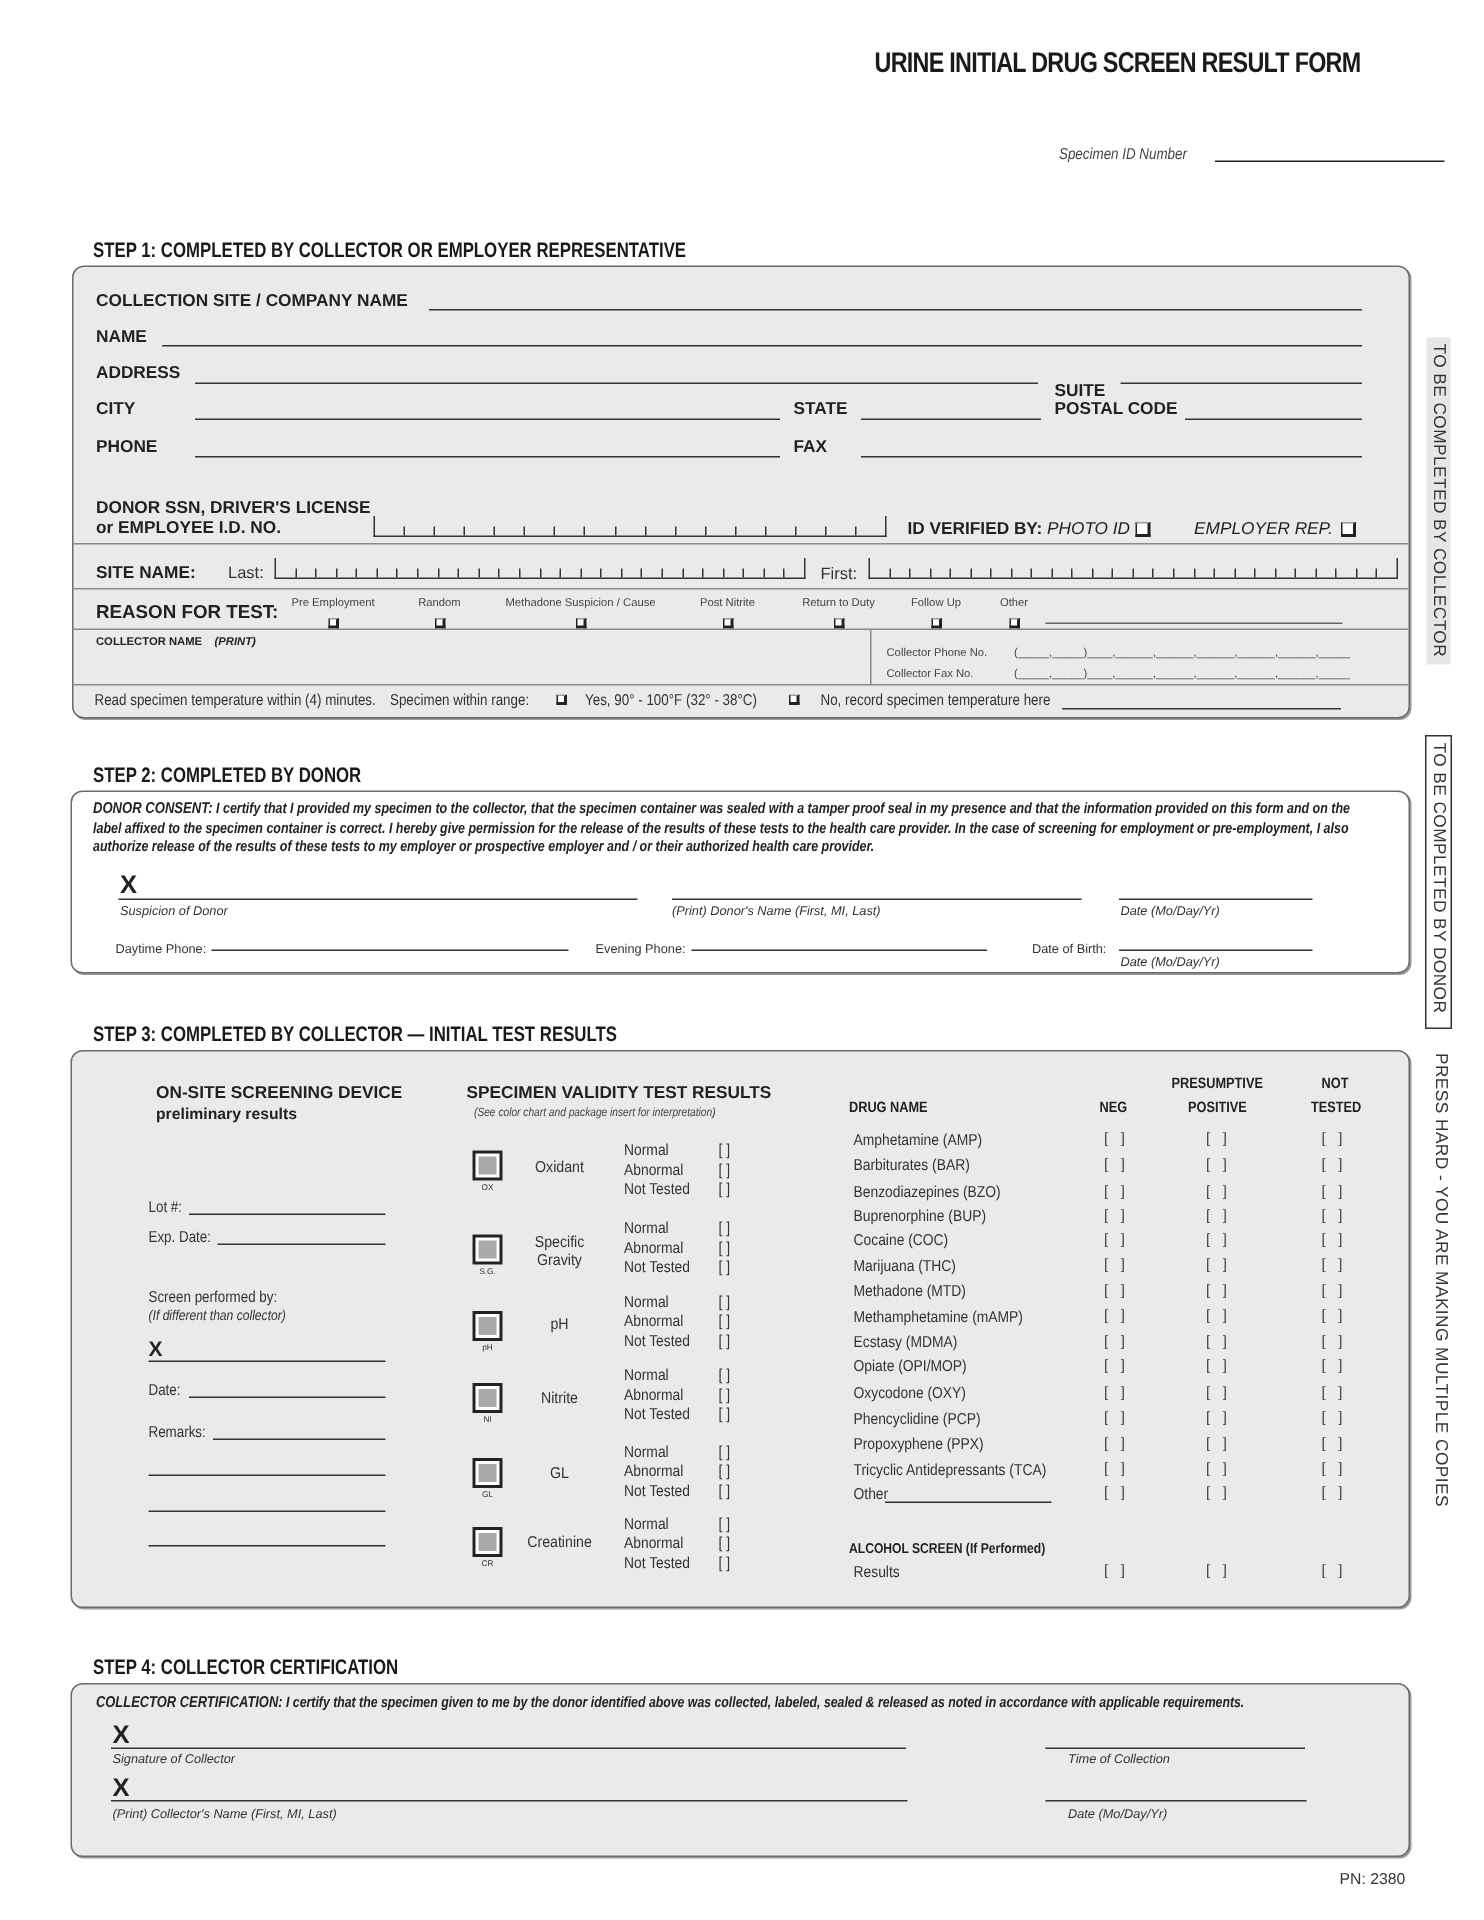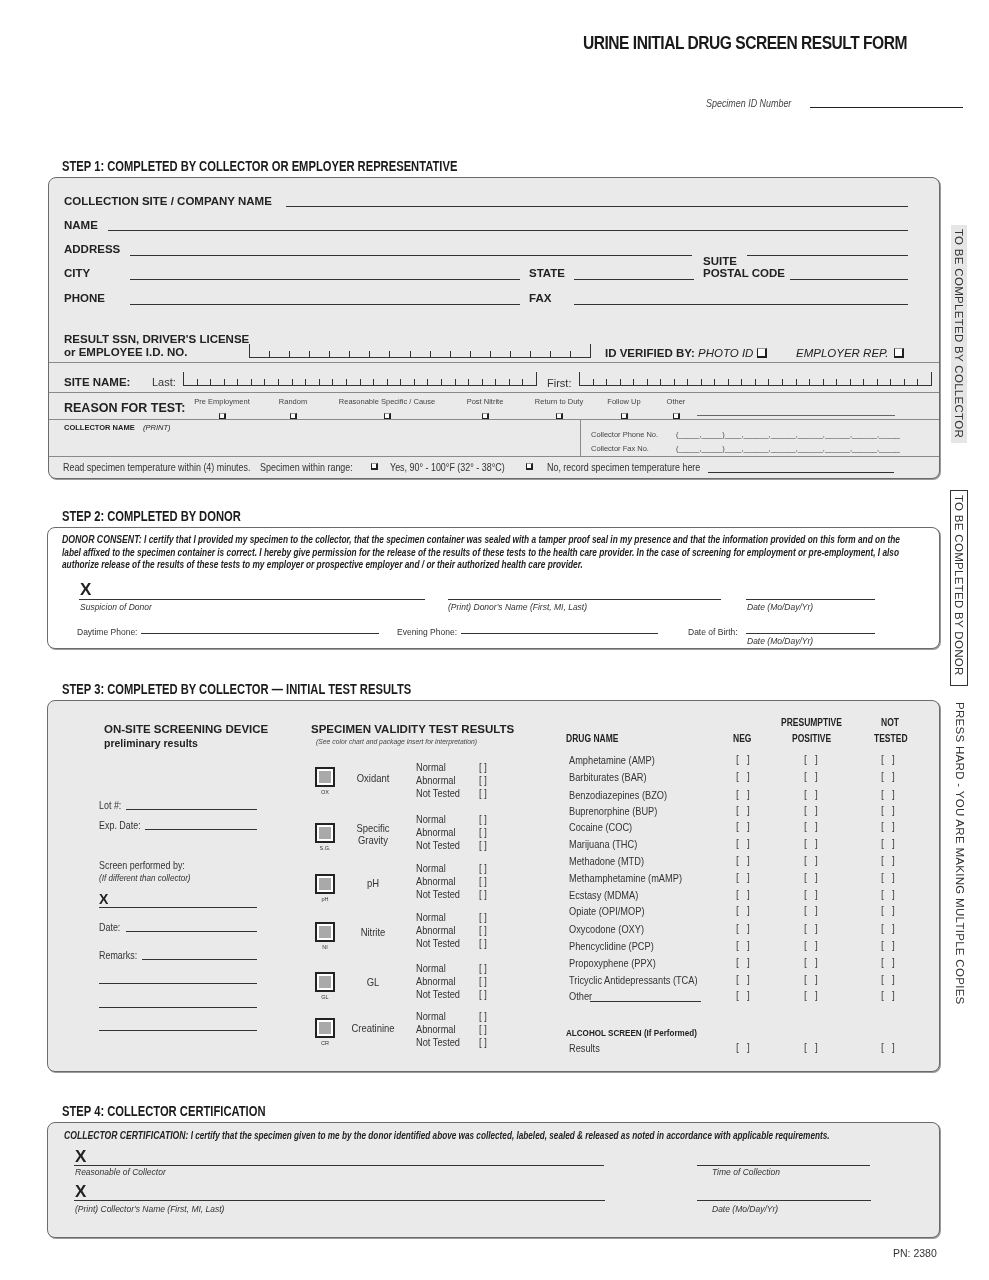--- a/index.html
+++ b/index.html
@@ -64,21 +64,21 @@
 <div class="abs lbl" style="left:529px; top:267px;">STATE</div>
 <div class="abs line" style="left:574px; top:279px; width:120px;"></div>
 <div class="abs lbl" style="left:703px; top:267px;">POSTAL CODE</div>
 <div class="abs line" style="left:790px; top:279px; width:118px;"></div>
 
 <div class="abs lbl" style="left:64px; top:292px;">PHONE</div>
 <div class="abs line" style="left:130px; top:304px; width:390px;"></div>
 <div class="abs lbl" style="left:529px; top:292px;">FAX</div>
 <div class="abs line" style="left:574px; top:304px; width:334px;"></div>
 
-<div class="abs lbl" style="left:64px; top:333px;">RESULT SSN, DRIVER'S LICENSE</div>
+<div class="abs lbl" style="left:64px; top:333px;">DONOR SSN, DRIVER'S LICENSE</div>
 <div class="abs lbl" style="left:64px; top:346px;">or EMPLOYEE I.D. NO.</div>
 <div class="abs comb" style="left:249px; top:344px; width:342px;">
   <span></span>
     <span></span>
     <span></span>
     <span></span>
     <span></span>
     <span></span>
     <span></span>
     <span></span>
@@ -165,21 +165,21 @@
 <div class="abs lbl" style="left:64px; top:401px; font-size:12.5px;">REASON FOR TEST:</div>
 <div class="abs" style="left:190px; top:397px; width:64px; text-align:center;">
   <div class="tiny">Pre Employment</div>
   <div class="cb"></div>
 </div>
 <div class="abs" style="left:270px; top:397px; width:46px; text-align:center;">
   <div class="tiny">Random</div>
   <div class="cb"></div>
 </div>
 <div class="abs" style="left:330px; top:397px; width:114px; text-align:center;">
-  <div class="tiny">Reasonable Specific / Cause</div>
+  <div class="tiny">Methadone Suspicion / Cause</div>
   <div class="cb"></div>
 </div>
 <div class="abs" style="left:458px; top:397px; width:54px; text-align:center;">
   <div class="tiny">Post Nitrite</div>
   <div class="cb"></div>
 </div>
 <div class="abs" style="left:530px; top:397px; width:58px; text-align:center;">
   <div class="tiny">Return to Duty</div>
   <div class="cb"></div>
 </div>
@@ -189,21 +189,21 @@
 </div>
 <div class="abs" style="left:662px; top:397px; width:28px; text-align:center;">
   <div class="tiny">Other</div>
   <div class="cb"></div>
 </div>
 <div class="abs line" style="left:697px; top:415px; width:198px; border-bottom-color:#666;"></div>
 
 <div class="abs hr" style="left:49px; top:419px; width:890px;"></div>
 
 <div class="abs tiny" style="left:64px; top:423px; font-weight:bold; color:#222;">
-  <span>COLLECTOR NAME</span>&nbsp;&nbsp;&nbsp;&nbsp;<span class="it" style="font-weight:normal;">(PRINT)</span>
+  <span>COLLECTOR NAME</span>&nbsp;&nbsp;&nbsp;&nbsp;<span class="it" style="font-weight:bold;">(PRINT)</span>
 </div>
 <div class="abs" style="left:64px; top:436px; width:510px; height:18px;"></div>
 <div class="abs vr" style="left:580px; top:420px; height:36px;"></div>
 <div class="abs tiny" style="left:591px; top:430px;">Collector Phone No.</div>
 <div class="abs tiny" style="left:676px; top:430px;">(_____,_____)____,______,______,______,______,______,_____</div>
 <div class="abs tiny" style="left:591px; top:444px;">Collector Fax No.</div>
 <div class="abs tiny" style="left:676px; top:444px;">(_____,_____)____,______,______,______,______,______,_____</div>
 
 <div class="abs hr" style="left:49px; top:456px; width:890px;"></div>
 
@@ -481,21 +481,21 @@
 </div>
 
 <div class="abs step-head" style="left:62px; top:1103px;">STEP 4: COLLECTOR CERTIFICATION</div>
 <div class="abs box" style="left:47px; top:1122px; width:893px; height:116px;"></div>
 <div class="abs" style="left:64px; top:1129px; width:1030px; font-size:10px; font-style:italic; font-weight:bold; color:#222; transform:scaleX(0.82); transform-origin:left top; white-space:nowrap;">
   <span style="font-size:10.5px;">COLLECTOR CERTIFICATION:</span>
   <span>I certify that the specimen given to me by the donor identified above was collected, labeled, sealed &amp; released as noted in accordance with applicable requirements.</span>
 </div>
 <div class="abs X" style="left:75px; top:1147px;">X</div>
 <div class="abs line" style="left:74px; top:1165px; width:530px;"></div>
-<div class="abs small it" style="left:75px; top:1167px; font-size:8.5px;">Reasonable of Collector</div>
+<div class="abs small it" style="left:75px; top:1167px; font-size:8.5px;">Signature of Collector</div>
 <div class="abs line" style="left:697px; top:1165px; width:173px;"></div>
 <div class="abs small it" style="left:712px; top:1167px; font-size:8.5px;">Time of Collection</div>
 
 <div class="abs X" style="left:75px; top:1182px;">X</div>
 <div class="abs line" style="left:74px; top:1200px; width:531px;"></div>
 <div class="abs small it" style="left:75px; top:1204px; font-size:8.5px;">(Print) Collector's Name (First, MI, Last)</div>
 <div class="abs line" style="left:697px; top:1200px; width:174px;"></div>
 <div class="abs small it" style="left:712px; top:1204px; font-size:8.5px;">Date (Mo/Day/Yr)</div>
 
 <div class="abs small" style="left:893px; top:1247px; font-size:10.5px;">PN: 2380</div>

